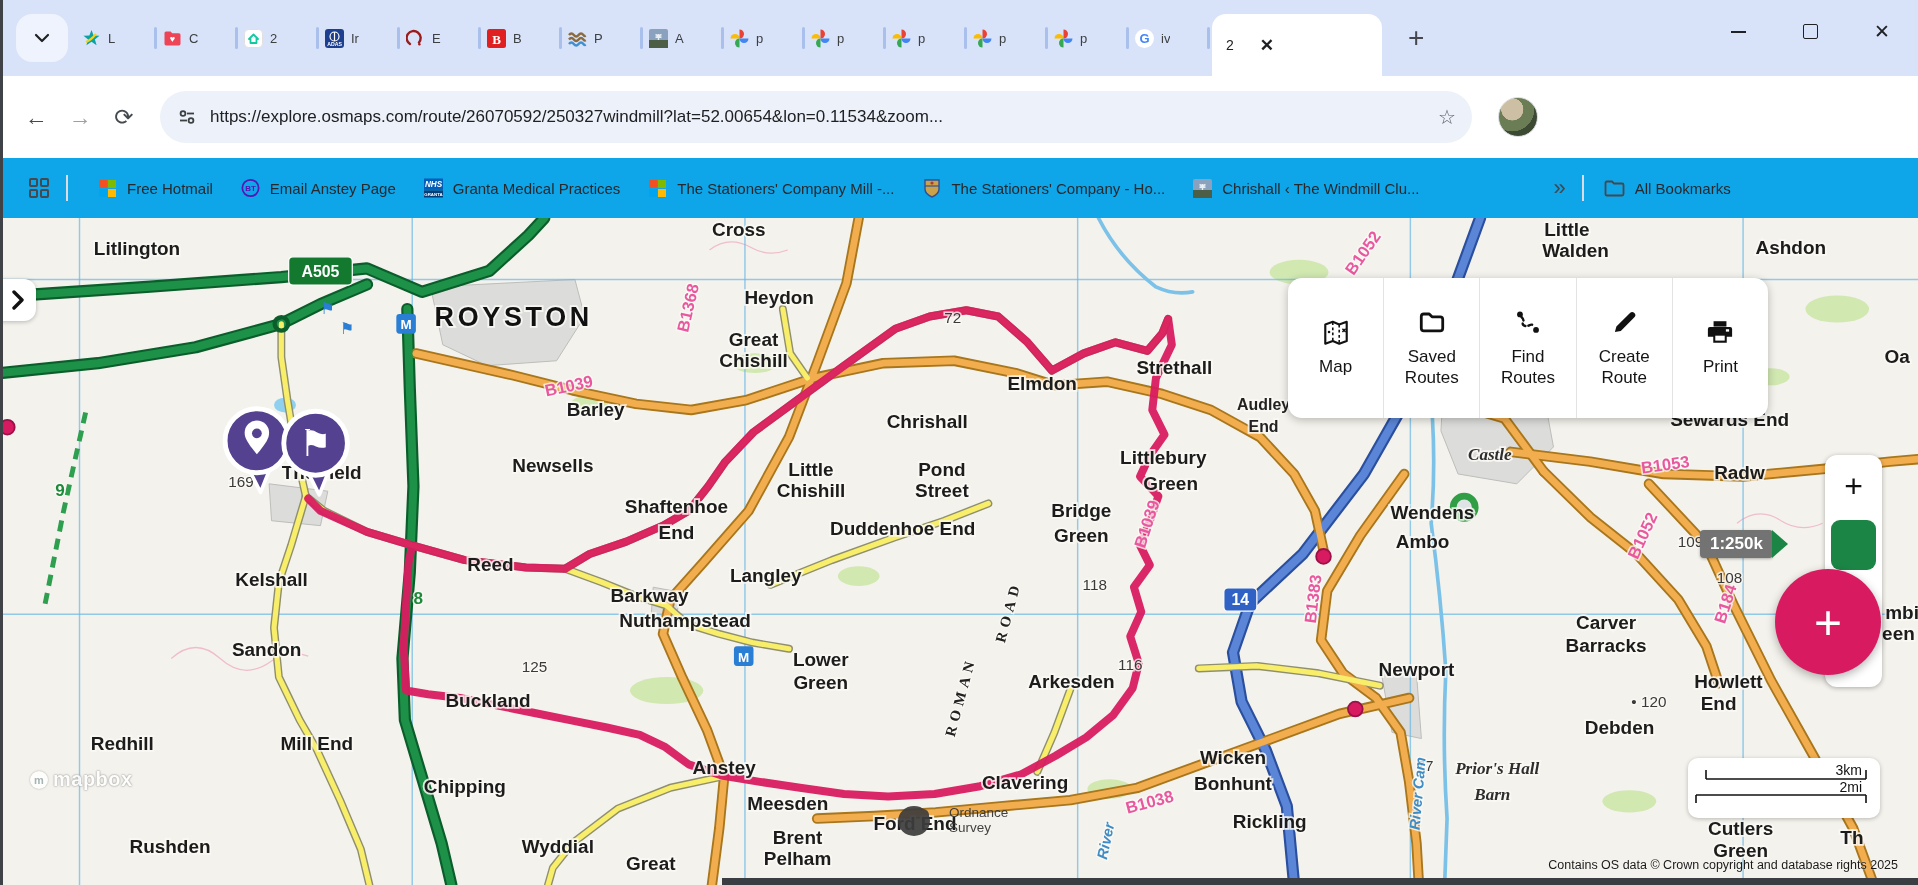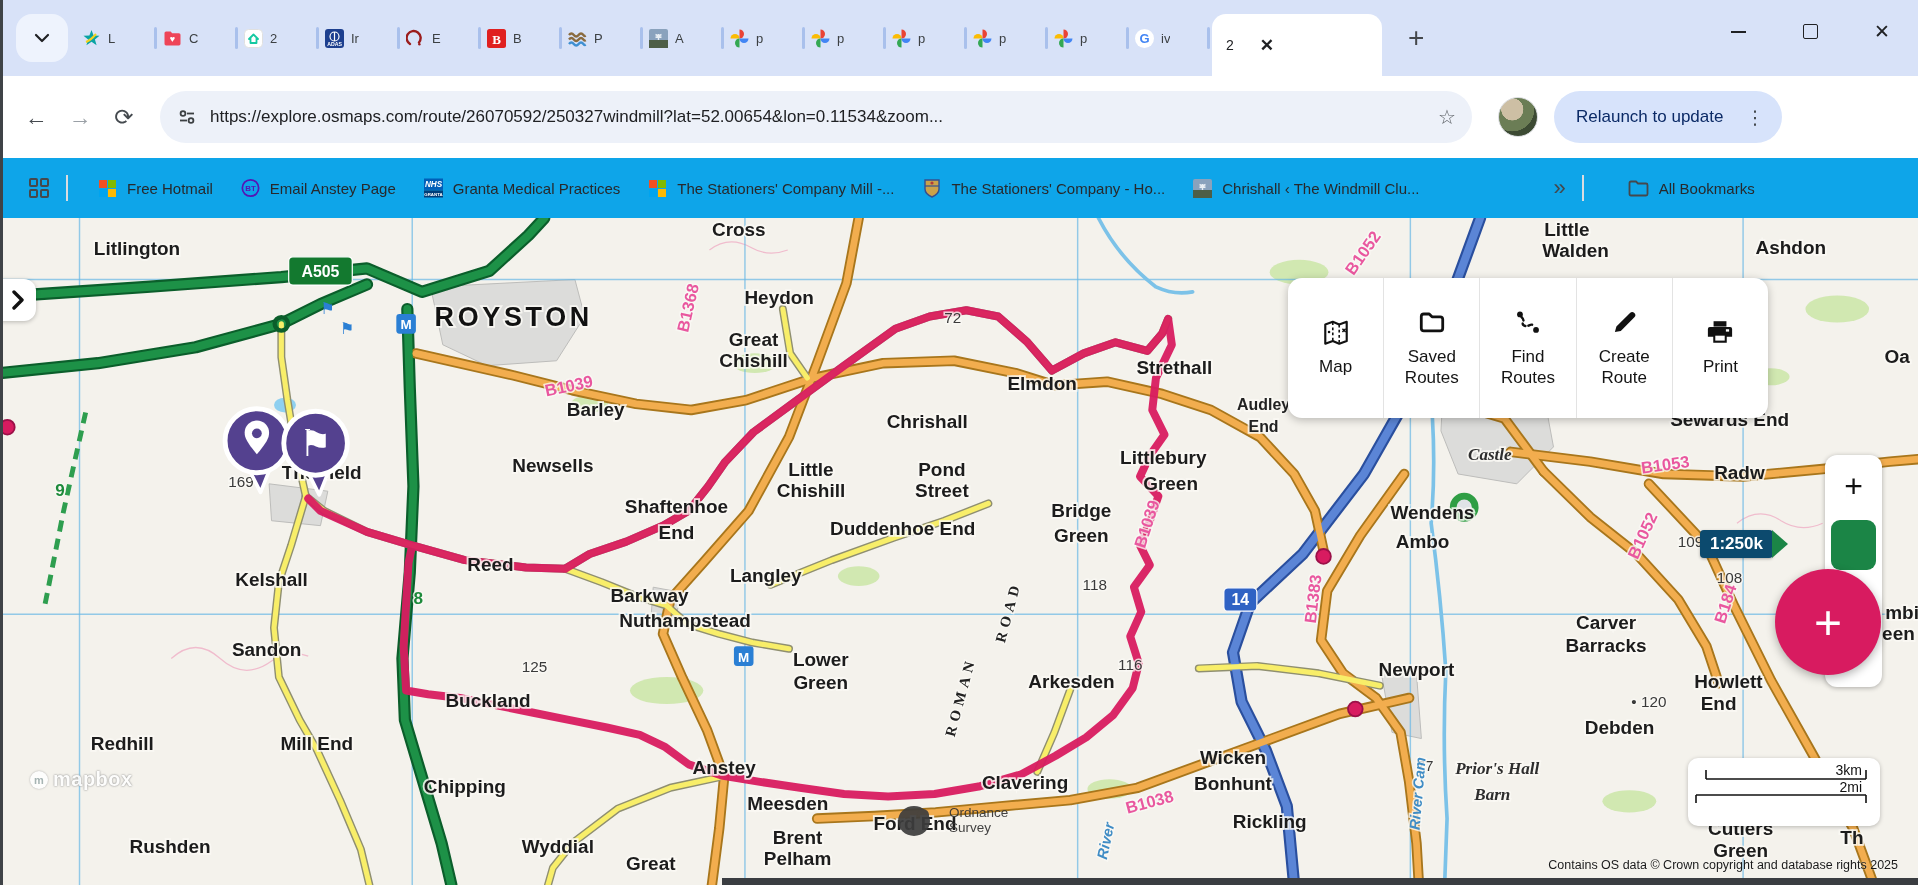--- a/index.html
+++ b/index.html
@@ -38,21 +38,21 @@
   #relaunch .rl-label{font-size:17px;color:#0b2a66;font-weight:500;white-space:nowrap}
   .kebab{font-size:19px;color:#41464b;letter-spacing:0;line-height:1;padding:0 8px}
 
   
   #bookmarks{position:absolute;left:0;top:158px;width:1918px;height:60px;background:#0ea5e9;display:flex;align-items:center;border-bottom:1px solid #e6e8eb}
   .apps-ic{margin-left:28px;flex:none}
   .bm-sep{width:2px;height:26px;background:#dadce0;margin:0 16px;flex:none}
   .bm{display:flex;align-items:center;gap:10px;padding:0 14px;flex:none}
   .bm-label{font-size:15px;color:#27292c;white-space:nowrap}
   .bm-more{font-size:22px;color:#44474b;margin-left:120px;flex:none}
-  .all-bm{display:flex;align-items:center;gap:10px;margin-left:28px;flex:none}
+  .all-bm{display:flex;align-items:center;gap:10px;margin-left:4px;flex:none}
 
   
   #map{position:absolute;left:0;top:218px;width:1918px;height:667px;background:#f4f2ec;overflow:hidden}
   #map-svg{position:absolute;left:0;top:0}
   .gridline{stroke:#69b8e6;stroke-width:1.2;opacity:.7}
   .m-v{font:700 15.5px "Liberation Sans",sans-serif;fill:#1c1c1c;paint-order:stroke;stroke:rgba(250,249,245,.85);stroke-width:3px}
   .m-town{font:800 22px "Liberation Sans",sans-serif;letter-spacing:3px;fill:#111;paint-order:stroke;stroke:rgba(250,249,245,.85);stroke-width:3px}
   .m-h{font:700 13px "Liberation Sans",sans-serif;fill:#222;paint-order:stroke;stroke:rgba(250,249,245,.85);stroke-width:3px}
   .m-h2{font:400 12.5px "Liberation Sans",sans-serif;fill:#3a3a3a;paint-order:stroke;stroke:rgba(250,249,245,.8);stroke-width:2.5px}
   .m-b{font:700 13.5px "Liberation Sans",sans-serif;fill:#e9579f;paint-order:stroke;stroke:rgba(250,249,245,.8);stroke-width:2.5px}
@@ -65,24 +65,24 @@
   
   #expander{position:absolute;left:0;top:61px;width:36px;height:42px;background:#fff;border-radius:0 12px 12px 0;box-shadow:0 1px 4px rgba(0,0,0,.25);display:flex;align-items:center;justify-content:center;z-index:6}
   #map-toolbar{position:absolute;left:1288px;top:60px;width:480px;height:140px;background:#fff;border-radius:14px;box-shadow:0 2px 8px rgba(0,0,0,.25);display:flex;z-index:6}
   .mt-item{flex:1;display:flex;flex-direction:column;align-items:center;justify-content:center;gap:9px;position:relative}
   .mt-item + .mt-item{border-left:1px solid #e3e3e3}
   .mt-label{font-size:17px;color:#141414;text-align:center;line-height:1.2;max-width:88px}
   #zoom-pill{position:absolute;left:1825px;top:237px;width:57px;height:232px;background:#fff;border-radius:12px;box-shadow:0 1px 5px rgba(0,0,0,.3);z-index:5}
   #zoom-in{position:absolute;left:0;top:8px;width:57px;height:46px;display:flex;align-items:center;justify-content:center;font-size:32px;font-weight:400;color:#111}
   #zoom-level{position:absolute;left:6px;top:65px;width:45px;height:50px;background:#1b8546;border-radius:9px}
   #scale-flag{position:absolute;left:1700px;top:312px;z-index:6;display:flex;align-items:center}
-  #scale-flag .flag-body{background:#0c4a6e;color:#fff;font-weight:700;font-size:17px;padding:4px 10px;border-radius:4px;box-shadow:0 1px 3px rgba(0,0,0,.3)}
+  #scale-flag .flag-body{background:#737373;color:#fff;font-weight:700;font-size:17px;padding:4px 10px;border-radius:4px;box-shadow:0 1px 3px rgba(0,0,0,.3)}
   #scale-flag .flag-arrow{width:0;height:0;border-top:14px solid transparent;border-bottom:14px solid transparent;border-left:16px solid #1b8546;margin-left:-1px}
   #fab{position:absolute;left:1775px;top:351px;width:106px;height:106px;border-radius:50%;background:#d81b60;box-shadow:0 3px 10px rgba(0,0,0,.3);display:flex;align-items:center;justify-content:center;color:#fff;font-size:48px;font-weight:300;z-index:7}
-  #scalebar{position:absolute;left:1688px;top:540px;width:192px;height:68px;background:#fff;border-radius:10px;box-shadow:0 1px 4px rgba(0,0,0,.25);z-index:6}
+  #scalebar{position:absolute;left:1688px;top:540px;width:192px;height:60px;background:#fff;border-radius:10px;box-shadow:0 1px 4px rgba(0,0,0,.25);z-index:6}
   #mapbox-logo{position:absolute;left:30px;top:550px;display:flex;align-items:center;gap:5px;opacity:.85;z-index:5}
   #mapbox-logo .mb-circle{width:18px;height:18px;border-radius:50%;background:#fff;box-shadow:0 0 2px #999;display:flex;align-items:center;justify-content:center;font-size:11px;color:#9aa;font-weight:700}
   #mapbox-logo .mb-word{font-size:20px;font-weight:700;color:#fff;text-shadow:0 0 2px #999,0 0 2px #999;letter-spacing:.5px}
   #os-logo{position:absolute;left:898px;top:588px;display:flex;align-items:center;gap:19px;z-index:5;opacity:.92}
   #os-mark{width:32px;height:30px;border-radius:50% 50% 50% 50%;background:#3d3d3d;position:relative}
   #os-mark:after{content:"";position:absolute;left:19px;top:3px;width:12px;height:12px;border-radius:50%;background:#3d3d3d}
   #os-text{font-size:13.5px;font-weight:500;color:#333;line-height:1.1}
   #copyright{position:absolute;right:20px;top:640px;font-size:12.5px;color:#1a1a1a;z-index:5;text-shadow:0 0 2px rgba(255,255,255,.7)}
   #taskbar-sliver{position:absolute;left:722px;top:660px;width:1196px;height:7px;background:#3a3d41;z-index:6}
 </style>
@@ -277,24 +277,20 @@
     <svg class="tune-ic" viewBox="0 0 22 22">
       <circle cx="7" cy="7.5" r="2.4" fill="none" stroke="#3c4043" stroke-width="1.8"></circle>
         <line x1="11" y1="7.5" x2="18" y2="7.5" stroke="#3c4043" stroke-width="1.8"></line>
       <circle cx="15" cy="14.5" r="2.4" fill="none" stroke="#3c4043" stroke-width="1.8"></circle>
         <line x1="4" y1="14.5" x2="11" y2="14.5" stroke="#3c4043" stroke-width="1.8"></line>
     </svg>
     <span id="url-text">https://explore.osmaps.com/route/26070592/250327windmill?lat=52.00654&amp;lon=0.11534&amp;zoom...</span>
     <span class="star-ic">☆</span>
   </div>
   <div id="avatar"></div>
-  <div id="relaunch">
-    <span class="rl-label">Relaunch to update</span>
-    <span class="kebab">⋮</span>
-  </div>
 </div>
 
 <div id="bookmarks">
   <svg class="apps-ic" width="22" height="22" viewBox="0 0 22 22">
     <rect x="2" y="2" width="7" height="7" rx="1" fill="none" stroke="#45484c" stroke-width="2"></rect>
       <rect x="13" y="2" width="7" height="7" rx="1" fill="none" stroke="#45484c" stroke-width="2"></rect>
     <rect x="2" y="13" width="7" height="7" rx="1" fill="none" stroke="#45484c" stroke-width="2"></rect>
       <rect x="13" y="13" width="7" height="7" rx="1" fill="none" stroke="#45484c" stroke-width="2"></rect>
   </svg>
   <div class="bm-sep"></div>

